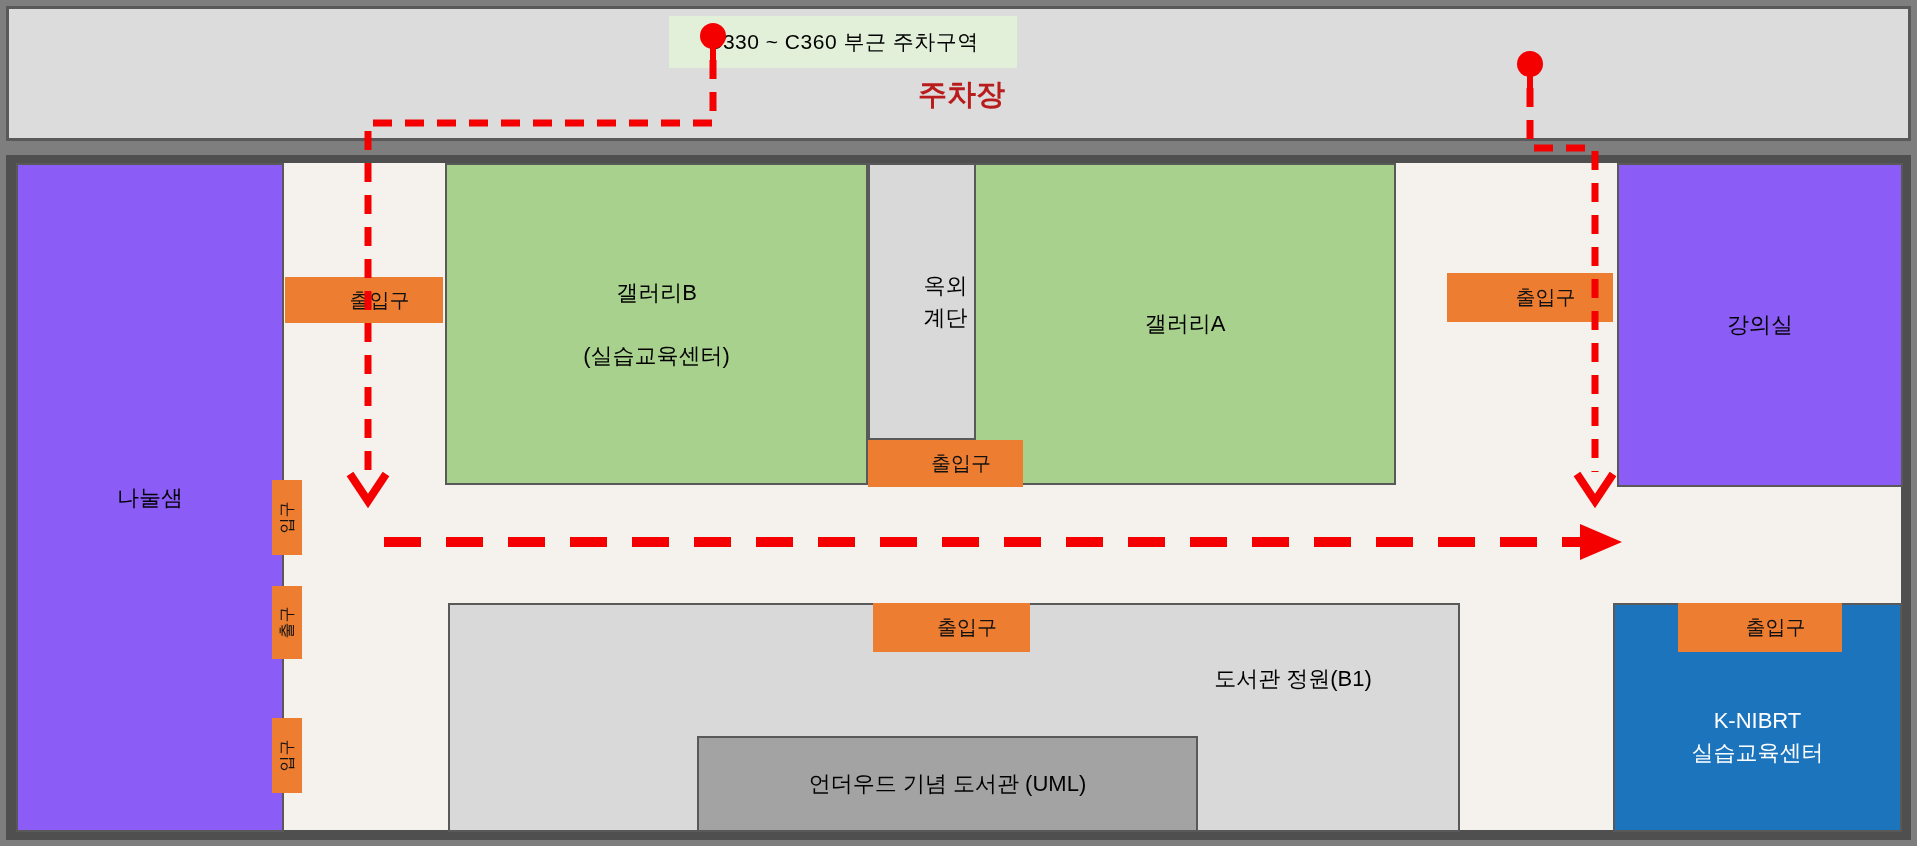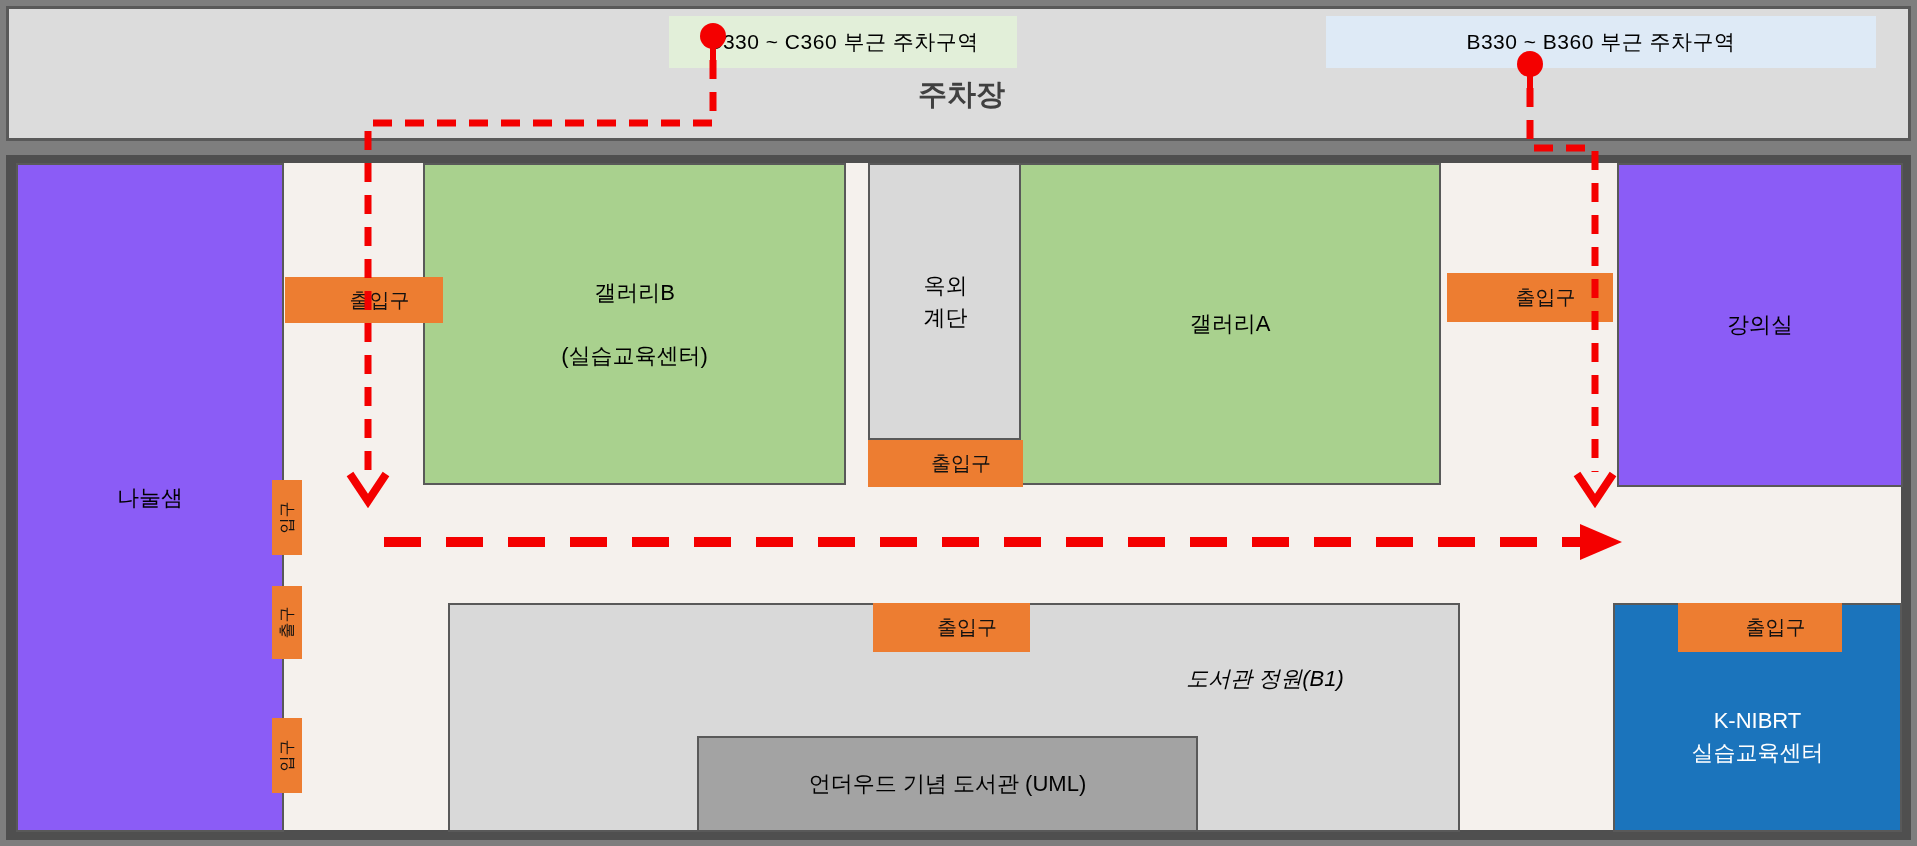--- a/index.html
+++ b/index.html
@@ -20,21 +20,21 @@
   }
   .zone-label {
     position:absolute; top:7px; height:52px;
     display:flex; align-items:center; justify-content:center;
     font-size:21px; letter-spacing:0.5px; color:#000;
   }
   .zone-c { left:660px; width:348px; background:#e2efd9; }
   .zone-b { left:1317px; width:550px; background:#deeaf6; }
   .parking-title {
     position:absolute; left:0; top:66px; width:1905px;
-    text-align:center; font-size:29px; font-weight:bold; color:#404040;
+    text-align:center; font-size:29px; font-weight:bold; color:#b91c1c;
   }
 
   
   .map-area {
     position:absolute; left:6px; top:155px; width:1905px; height:685px;
     background:#f5f1ed;
     border:8px solid #4f4f4f; border-left-width:10px; border-right-width:10px; border-bottom-width:10px;
   }
 
   .bld {
@@ -74,52 +74,49 @@
 </style>
 </head>
 <body>
 
 <div id="page">
 
   <div class="parking-bar">
     <div class="zone-label zone-c">
       <span>C330 ~ C360  부근 주차구역</span>
     </div>
-    <div class="zone-label zone-b">
-      <span>B330 ~ B360  부근 주차구역</span>
-    </div>
     <div class="parking-title">주차장</div>
   </div>
 
   <div class="map-area"></div>
 
   <div class="bld lgreen" style="left:16px; top:163px; width:268px; height:669px;">
     <span>나눌샘</span>
   </div>
 
-  <div class="bld green" style="left:423px; top:163px; width:423px; height:322px;gap:31px;">
+  <div class="bld green" style="left:445px; top:163px; width:423px; height:322px;gap:31px;">
     <span>갤러리B</span>
     <span>(실습교육센터)</span>
   </div>
 
   <div class="bld gray" style="left:868px; top:163px; width:155px; height:277px;">
     <span>옥외</span>
     <span>계단</span>
   </div>
 
-  <div class="bld green" style="left:1019px; top:163px; width:422px; height:322px;">
+  <div class="bld green" style="left:974px; top:163px; width:422px; height:322px;">
     <span>갤러리A</span>
   </div>
 
   <div class="bld lgreen" style="left:1617px; top:163px; width:286px; height:324px;">
     <span>강의실</span>
   </div>
 
   <div class="bld gray" style="left:448px; top:603px; width:1012px; height:229px;"></div>
-  <div class="float-label" style="left:1130px; top:664px; width:270px;font-style:italic;">도서관 정원(B1)</div>
+  <div class="float-label" style="left:1158px; top:664px; width:270px;">도서관 정원(B1)</div>
 
   <div class="bld yellow" style="left:697px; top:736px; width:501px; height:96px;">
     <span>언더우드 기념 도서관 (UML)</span>
   </div>
 
   <div class="bld blue" style="left:1613px; top:603px; width:289px; height:229px; padding-top:38px;">
     <span>K-NIBRT</span>
     <span>실습교육센터</span>
   </div>
 

